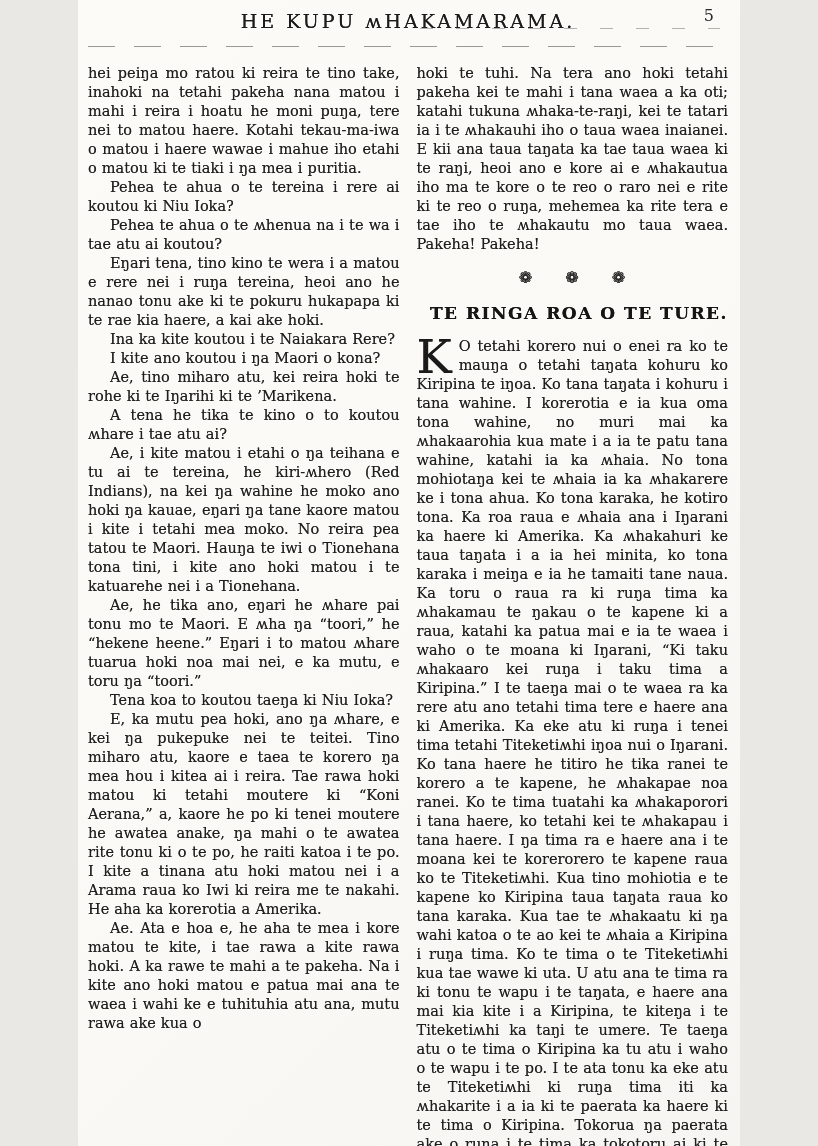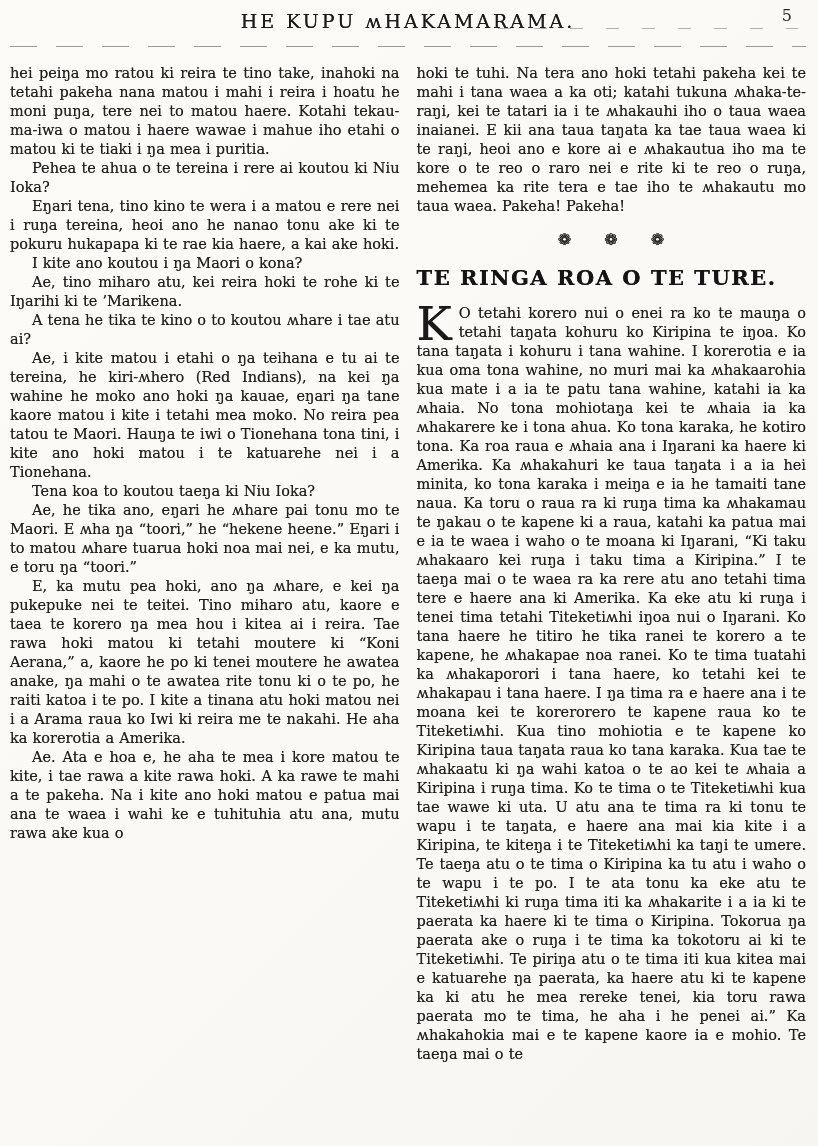--- a/index.html
+++ b/index.html
@@ -1,18 +1,18 @@
 <!DOCTYPE html>
 <html><head>
 <meta charset="utf-8">
 <style>
   html,body{margin:0;padding:0;}
   body{background:#e9e8e4;font-family:"DejaVu Serif",serif;}
   .page{
-    position:relative;width:818px;height:1146px;box-sizing:border-box;
+    position:relative;width:662px;height:1146px;box-sizing:border-box;
     margin:0 auto;padding:6px 12px 0 10px;overflow:hidden;
     background:linear-gradient(135deg,#fcfbf8 0%,#faf9f5 55%,#f6f5f1 100%);
     color:#1e1e1e;
   }
   .masthead{position:relative;height:30px;}
   .masthead-title{
     position:absolute;left:0;right:0;top:4px;text-align:center;
     font-size:19px;letter-spacing:3px;color:#1b1b1b;
     text-shadow:0 0 .4px #333;
   }
@@ -41,21 +41,21 @@
     text-shadow:0 0 .35px rgba(30,30,30,.65);
     word-spacing:.5px;
   }
   .col p.flush{text-indent:0;}
   .ornament-row{
     text-align:center;margin:14px 0 8px 0;font-family:"DejaVu Sans",sans-serif;
     font-size:16px;color:#232323;
   }
   .ornament-row span{display:inline-block;margin:0 14px;text-shadow:0 0 .5px #222;}
   .article-heading{
-    text-align:left;font-weight:bold;font-size:21px;letter-spacing:1.5px;
+    text-align:right;font-weight:bold;font-size:17px;letter-spacing:1.5px;
     margin:16px 0 14px 0;color:#151515;text-shadow:0 0 .4px #222;
   }
   .dropcap{
     float:left;font-size:47px;line-height:36px;padding:2px 7px 0 0;
     color:#1a1a1a;text-shadow:0 0 .5px #222;
   }
 </style>
 </head>
 <body>
 
@@ -70,35 +70,37 @@
 
   <div class="columns">
 
     <div class="col">
 
         <p class="flush">hei peiŋa mo ratou ki reira te tino take, inahoki na tetahi pakeha nana matou i mahi i reira i hoatu he moni puŋa, tere nei to matou haere.   Kotahi tekau-ma-iwa o matou i haere wawae i mahue iho etahi o matou ki te tiaki i ŋa mea i puritia.</p>
 
         <p>Pehea te ahua o te tereina i rere ai koutou ki Niu Ioka?</p>
 
 
+        <p>Pehea te ahua o te ʍhenua na i te wa i tae atu ai koutou?</p>
 
         <p>Eŋari tena, tino kino te wera i a matou e rere nei i ruŋa tereina, heoi ano he nanao tonu ake ki te pokuru hukapapa ki te rae kia haere, a kai ake hoki.</p>
 
+        <p>Ina ka kite koutou i te Naiakara Rere?</p>
 
         <p>I kite ano koutou i ŋa Maori o kona?</p>
 
         <p>Ae, tino miharo atu, kei reira hoki te rohe ki te Iŋarihi ki te ’Marikena.</p>
 
         <p>A tena he tika te kino o to koutou ʍhare i tae atu ai?</p>
 
         <p>Ae, i kite matou i etahi o ŋa teihana e tu ai te tereina, he kiri-ʍhero (Red Indians), na kei ŋa wahine he moko ano hoki ŋa kauae, eŋari ŋa tane kaore matou i kite i tetahi mea moko. No reira pea tatou te Maori.   Hauŋa te iwi o Tionehana tona tini, i kite ano hoki matou i te katuarehe nei i a Tionehana.</p>
 
+        <p>Ae, he tika ano, eŋari he ʍhare pai tonu mo te Maori.   E ʍha ŋa “toori,” he “hekene heene.” Eŋari i to matou ʍhare tuarua hoki noa mai nei, e ka mutu, e toru ŋa “toori.”</p>
+
         <p>Tena koa to koutou taeŋa ki Niu Ioka?</p>
-
-        <p>Ae, he tika ano, eŋari he ʍhare pai tonu mo te Maori.   E ʍha ŋa “toori,” he “hekene heene.” Eŋari i to matou ʍhare tuarua hoki noa mai nei, e ka mutu, e toru ŋa “toori.”</p>
 
         <p>E, ka mutu pea hoki, ano ŋa ʍhare, e kei ŋa pukepuke nei te teitei.   Tino miharo atu, kaore e taea te korero ŋa mea hou i kitea ai i reira.   Tae rawa hoki matou ki tetahi moutere ki “Koni Aerana,” a, kaore he po ki tenei moutere he awatea anake, ŋa mahi o te awatea rite tonu ki o te po, he raiti katoa i te po.   I kite a tinana atu hoki matou nei i a Arama raua ko Iwi ki reira me te nakahi.   He aha ka korerotia a Amerika.</p>
 
 
         <p>Ae.   Ata e hoa e, he aha te mea i kore matou te kite, i tae rawa a kite rawa hoki. A ka rawe te mahi a te pakeha.   Na i kite ano hoki matou e patua mai ana te waea i wahi ke e tuhituhia atu ana, mutu rawa ake kua o</p>
       </div>
 
     <div class="col">
       <p class="flush">hoki te tuhi.   Na tera ano hoki tetahi pakeha kei te mahi i tana waea a ka oti;  katahi tukuna ʍhaka-te-raŋi, kei te tatari ia i te ʍhakauhi iho o taua waea inaianei.   E kii ana taua taŋata ka tae taua waea ki te raŋi, heoi ano e kore ai e ʍhakautua iho ma te kore o te reo o raro nei e rite ki te reo o ruŋa, mehemea ka rite tera e tae iho te ʍhakautu mo taua waea.   Pakeha! Pakeha!</p>
 

